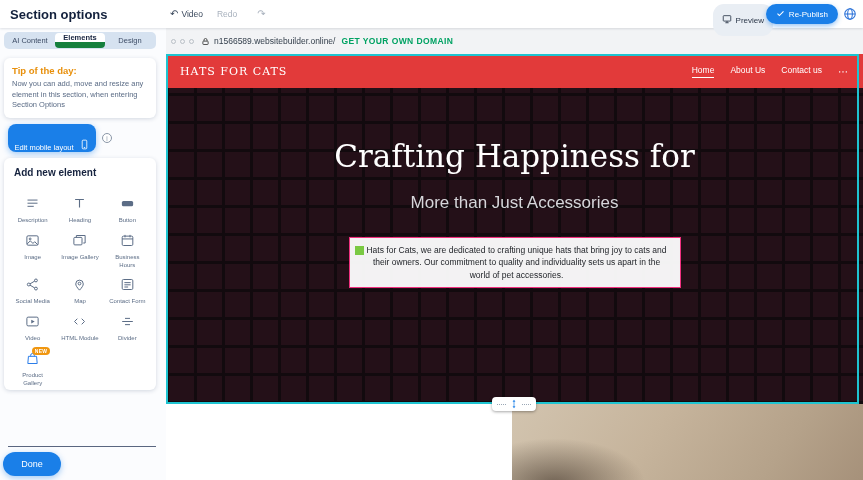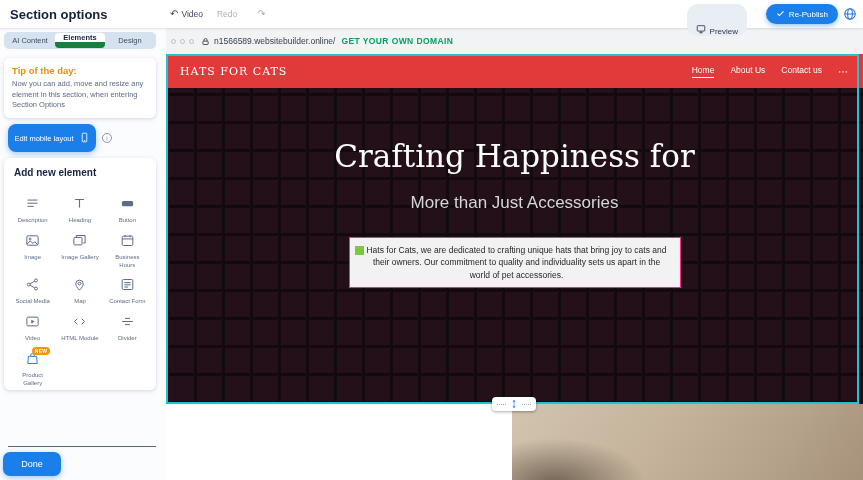--- a/index.html
+++ b/index.html
@@ -6,43 +6,43 @@
   html,body{width:863px;height:480px}
   body{font-family:"Liberation Sans",sans-serif;background:#e8eaed;position:relative;overflow:hidden}
 
   
   .topbar{position:absolute;top:0;left:0;width:863px;height:28px;background:#fff;box-shadow:0 1px 2px rgba(20,30,60,.12);z-index:30}
   .tb-title{position:absolute;left:10px;top:7px;font-size:13px;font-weight:bold;color:#12203c}
   .undo-redo{position:absolute;left:170px;top:0;height:28px;display:flex;align-items:center;font-size:8.5px}
   .ur-undo{color:#3c4a5e;display:flex;gap:3px;align-items:center;cursor:pointer}
   .ur-redo{color:#a8b1bd;display:flex;gap:20px;align-items:center;margin-left:14px;cursor:pointer}
   .ur-arrow{font-size:10px;line-height:1}
-  .btn-preview{position:absolute;right:116px;top:4px;height:32px;padding:0 9px;background:#e9eef4;border:none;border-radius:11px;display:flex;align-items:flex-end;gap:4px;font-size:8px;color:#2a3648;cursor:pointer;font-family:inherit}
+  .btn-preview{position:absolute;right:90px;top:4px;height:32px;padding:0 9px;background:#e9eef4;border:none;border-radius:11px;display:flex;align-items:center;gap:4px;font-size:8px;color:#2a3648;cursor:pointer;font-family:inherit}
   .btn-republish{position:absolute;right:25px;top:4px;height:20px;padding:0 10px;background:#1a7fe8;border:none;border-radius:11px;display:flex;align-items:center;gap:4px;font-size:8px;color:#fff;cursor:pointer;font-family:inherit;box-shadow:0 2px 5px rgba(26,127,232,.45)}
   .globe-btn{position:absolute;right:6px;top:7px;width:14px;height:14px;background:none;border:none;cursor:pointer;padding:0}
 
   
   .sidebar{position:absolute;top:28px;left:0;width:166px;height:452px;background:#fbfcfe;z-index:20}
   .tabs{position:absolute;left:4px;top:4px;width:152px;height:17px;background:#d6e2f0;border-radius:5px;display:flex;padding:1px}
   .tab{flex:1;display:flex;align-items:center;justify-content:center;font-size:7.5px;color:#3d4c66;border-radius:4px;cursor:pointer}
   .tab.active{background:#fff;color:#16233f;font-weight:bold;border-bottom:6px solid #15803d}
   .card{position:absolute;background:#fff;border-radius:6px;box-shadow:0 1px 4px rgba(30,50,90,.18)}
   .tip-card{left:4px;top:30px;width:152px;height:60px;padding:7px 8px}
   .tip-title{font-size:9.5px;font-weight:bold;color:#e8900c;margin-bottom:3px}
   .tip-body{font-size:7.5px;line-height:1.4;color:#5a6b85}
-  .edit-mobile{position:absolute;left:8px;top:96px;width:88px;height:28px;background:#1a7fe8;border-radius:8px;color:#fff;display:flex;align-items:center;justify-content:center;gap:5px;font-size:7.5px;border:none;cursor:pointer;font-family:inherit;box-shadow:0 2px 6px rgba(26,127,232,.4)}
+  .edit-mobile{position:absolute;left:8px;top:96px;width:88px;height:28px;background:#1a7fe8;border-radius:8px;color:#fff;display:flex;align-items:flex-end;justify-content:center;gap:5px;font-size:7.5px;border:none;cursor:pointer;font-family:inherit;box-shadow:0 2px 6px rgba(26,127,232,.4)}
   .info-dot{position:absolute;left:102px;top:105px;width:10px;height:10px;border:1px solid #8a97a8;border-radius:50%;color:#8a97a8;font-size:6.5px;display:flex;align-items:center;justify-content:center;cursor:pointer;background:#fff}
   .add-card{left:4px;top:130px;width:152px;height:232px;padding:8px 5px 6px}
   .add-title{font-size:10px;font-weight:bold;color:#16233f;margin:1px 0 18px 5px}
   .el-grid{display:grid;grid-template-columns:repeat(3,1fr);row-gap:8px}
   .el-cell{display:flex;flex-direction:column;align-items:center;gap:2px;cursor:pointer;color:#5c6d86;position:relative}
   .el-label{font-size:6px;text-align:center;line-height:1.3;max-width:40px;color:#5c6d86}
   .new-badge{position:absolute;top:-4px;right:6px;background:#f0960f;color:#fff;font-size:5px;font-weight:bold;padding:1px 3px;border-radius:5px;letter-spacing:.3px}
   .sb-divider{position:absolute;left:8px;top:418px;width:148px;border-top:1px solid #5a6680}
-  .done-btn{position:absolute;left:3px;top:424px;width:58px;height:24px;background:#1a7fe8;color:#fff;border:none;border-radius:7px;font-size:9px;cursor:pointer;font-family:inherit;box-shadow:0 2px 6px rgba(26,127,232,.4)}
+  .done-btn{position:absolute;left:3px;top:424px;width:58px;height:24px;background:#1a7fe8;color:#fff;border:none;border-radius:12px;font-size:9px;cursor:pointer;font-family:inherit;box-shadow:0 2px 6px rgba(26,127,232,.4)}
 
   
   .main{position:absolute;top:28px;left:166px;width:697px;height:452px;background:#eceef0}
   .browserbar{position:absolute;top:0;left:0;width:100%;height:26px;background:#f2f3f5;display:flex;align-items:center;padding-left:5px}
   .dots{display:flex;gap:4px;margin-right:7px}
   .dot{width:5px;height:5px;border:1px solid #b9bfc6;border-radius:50%}
   .lock{display:flex;align-items:center;margin-right:4px}
   .url{font-size:8.5px;color:#35404d}
   .domain-cta{font-size:8.5px;font-weight:bold;color:#00a263;margin-left:6px;letter-spacing:.4px;cursor:pointer}
 

